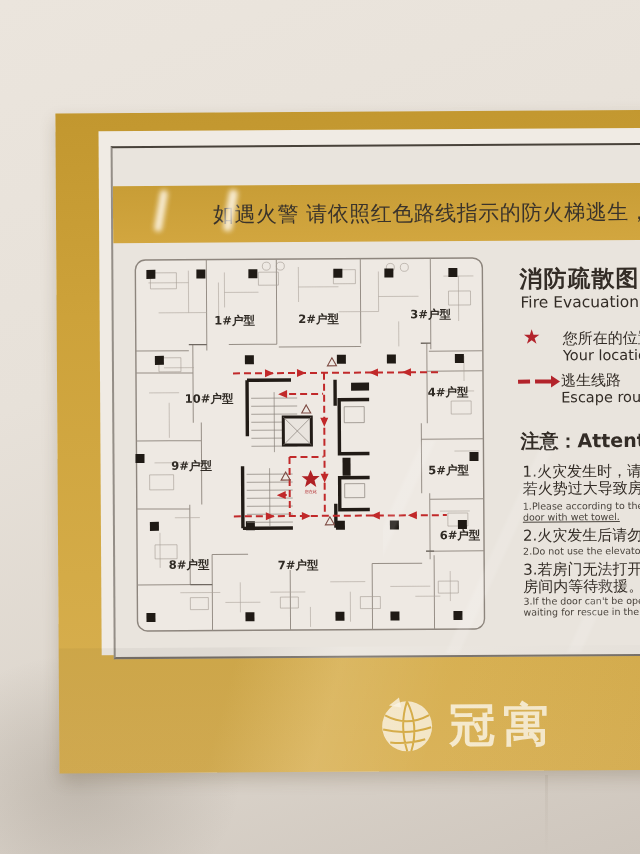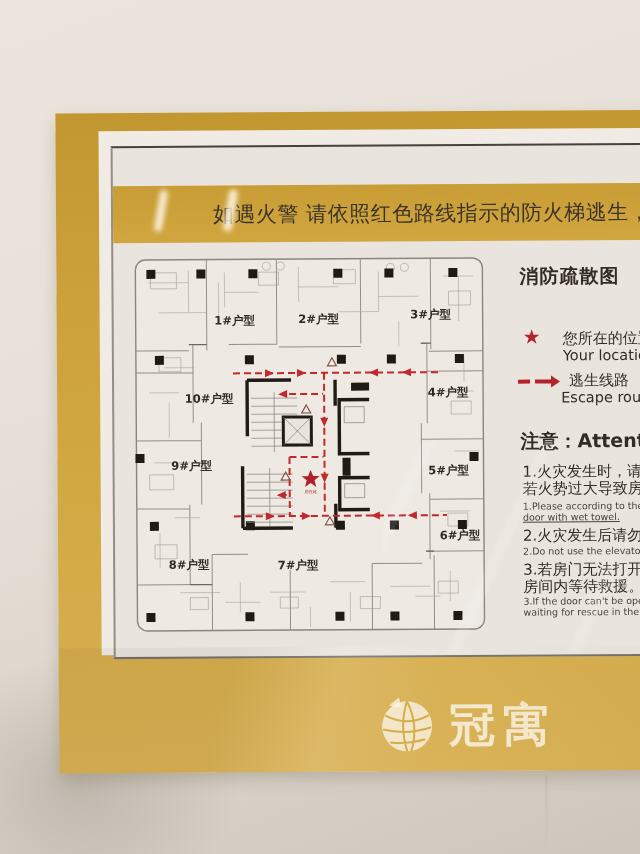--- a/index.html
+++ b/index.html
@@ -44,31 +44,31 @@
   .tag{fill:#211b16;}
   .route{stroke:#c1292a;stroke-width:2;fill:none;stroke-dasharray:7 4;}
   .ah{fill:#c1292a;stroke:none;}
   .tri{stroke:#7c4a42;stroke-width:1.1;fill:none;}
   .star{fill:#b02125;}
   .star-label{font-size:4px;fill:#b02125;text-anchor:middle;}
   .ulabel{font-size:11.5px;font-weight:600;fill:#2f2a24;text-anchor:middle;}
 
   
   .rc{position:absolute;white-space:nowrap;color:#332c26;}
-  .t-cn{left:406px;top:118px;font-size:19px;font-weight:600;letter-spacing:1px;}
+  .t-cn{left:406px;top:118px;font-size:23px;font-weight:600;letter-spacing:1px;}
   .t-en{left:407px;top:148px;font-size:15.5px;}
   .lg-star{left:409px;top:181px;font-size:20px;color:#b3232b;line-height:1;}
   .lg0-cn{left:449px;top:184px;font-size:15px;}
   .lg0-en{left:449px;top:202px;font-size:14.5px;}
   .lg-arrow{left:404px;top:231px;width:44px;height:10px;}
   .lg-arrow .dash{position:absolute;left:0;top:3px;width:12px;height:3.5px;background:#b3232b;}
   .lg-arrow .shaft{position:absolute;left:17px;top:3px;width:18px;height:3.5px;background:#b3232b;}
   .lg-arrow .head{position:absolute;left:33px;top:-1px;width:0;height:0;
     border-left:9px solid #b3232b;border-top:6px solid transparent;border-bottom:6px solid transparent;}
-  .lg1-cn{left:447px;top:226px;font-size:15px;margin-left:8px;}
+  .lg1-cn{left:447px;top:226px;font-size:15px;}
   .lg1-en{left:447px;top:244px;font-size:14.5px;}
   .att{left:406px;top:283px;font-size:19px;font-weight:600;}
   .cn{font-size:15px;}
   .en{font-size:9.5px;color:#4a443d;}
   .i1c1{left:408px;top:317px;} .i1c2{left:408px;top:334px;}
   .i1e1{left:408px;top:355px;} .i1e2{left:408px;top:366px;text-decoration:underline;}
   .i2c1{left:408px;top:381px;} .i2e1{left:408px;top:400px;}
   .i3c1{left:408px;top:415px;} .i3c2{left:408px;top:432px;}
   .i3e1{left:408px;top:450px;} .i3e2{left:408px;top:461px;}
 
@@ -178,20 +178,21 @@
           <text class="ulabel" x="319" y="223">5#户型</text>
           <text class="ulabel" x="330" y="288">6#户型</text>
           <text class="ulabel" x="168" y="317">7#户型</text>
           <text class="ulabel" x="59" y="316">8#户型</text>
           <text class="ulabel" x="62" y="217">9#户型</text>
           <text class="ulabel" x="80" y="150">10#户型</text>
         </g>
       </svg>
 
       <div class="rc t-cn">消防疏散图</div>
+      <div class="rc t-en">Fire Evacuation</div>
 
       <div class="rc lg-star">★</div>
       <div class="rc lg0-cn">您所在的位置</div>
       <div class="rc lg0-en">Your location</div>
 
       <div class="rc lg-arrow">
         <span class="dash"></span>
         <span class="shaft"></span>
         <span class="head"></span>
       </div>

